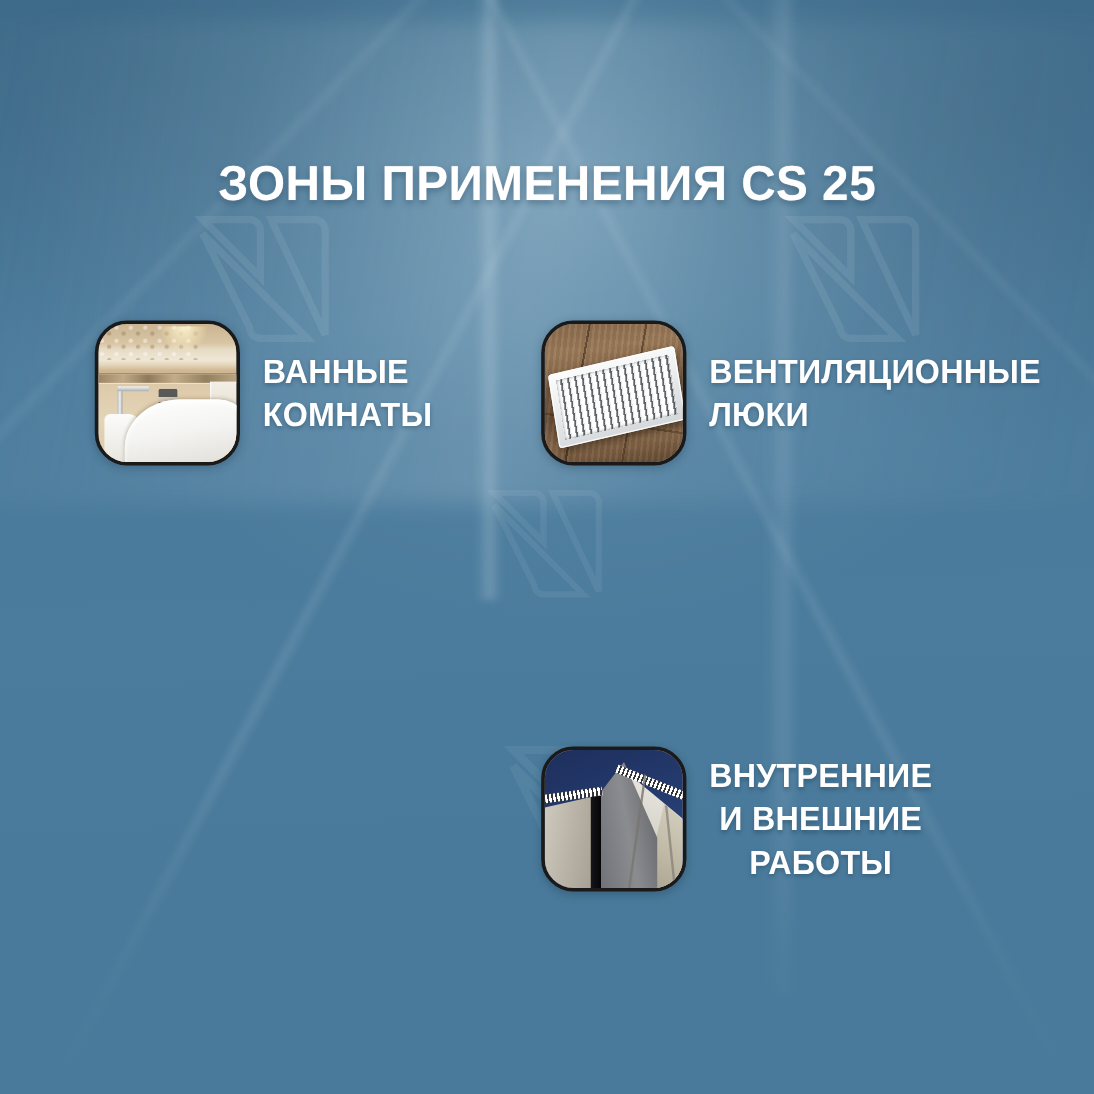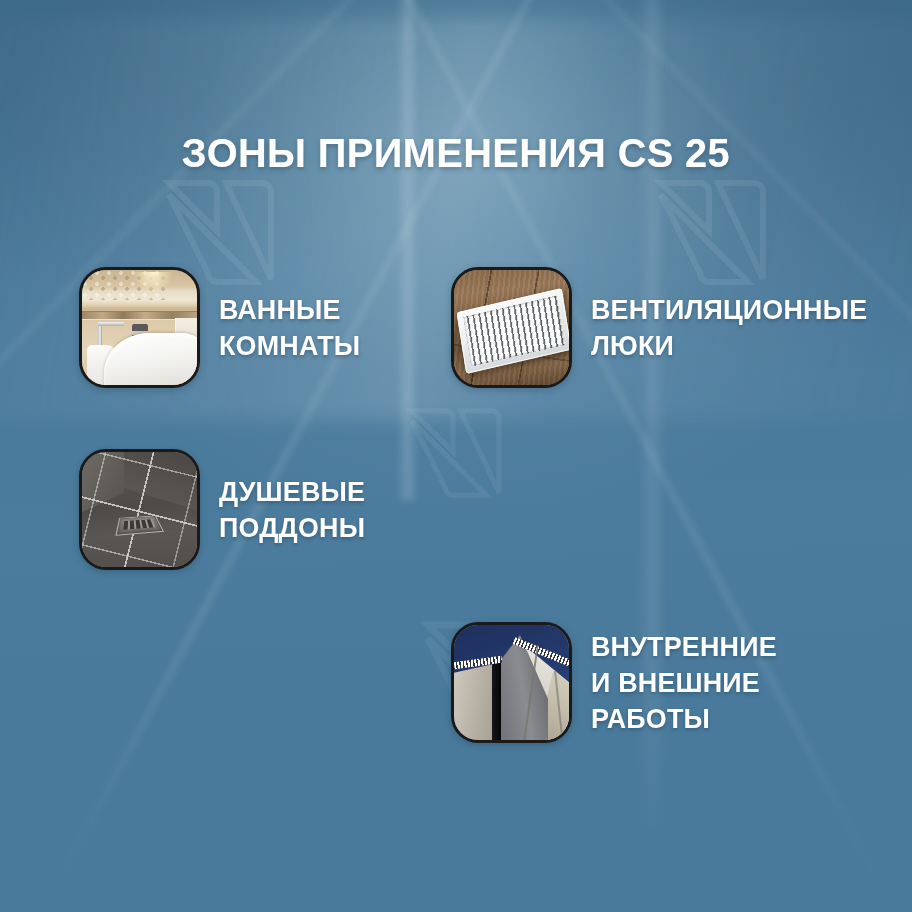--- a/index.html
+++ b/index.html
@@ -109,21 +109,21 @@
   .zone {
     position: absolute;
     display: flex;
     align-items: center;
   }
   
   .zone.c0 { left: 52px; }
   .zone.c1 { left: 424px; }
   .zone.r0 { top: 267px; }
   .zone.r1 { top: 449px; }
-  .zone.r2 { top: 622px; }
+  .zone.r2 { top: 622px; text-align: center; }
 
   .zone-icon {
     position: relative;
     width: 115px;
     height: 115px;
     flex: 0 0 115px;
     border-radius: 27px;
     border: 3px solid #1a1a1a;
     overflow: hidden;
     box-shadow: 0 2px 7px rgba(20,45,65,0.30);
@@ -491,32 +491,20 @@
       <div class="zone-icon">
         <div class="art art-vent">
           <div class="plank"></div>
           <div class="grille"></div>
         </div>
       </div>
       <div class="zone-label">ВЕНТИЛЯЦИОННЫЕ
 ЛЮКИ</div>
     </div>
 
-    <div class="zone c0 r1">
-      <div class="zone-icon">
-        <div class="art art-shower">
-          <div class="wallL"></div>
-          <div class="wallR"></div>
-          <div class="grout"></div>
-          <div class="drain"></div>
-        </div>
-      </div>
-      <div class="zone-label">ДУШЕВЫЕ
-ПОДДОНЫ</div>
-    </div>
 
 
 
     <div class="zone c1 r2">
       <div class="zone-icon">
         <div class="art art-bldg">
           <div class="wallC"></div>
           <div class="wallD"></div>
           <div class="wallB"></div>
           <div class="wallA"></div>

